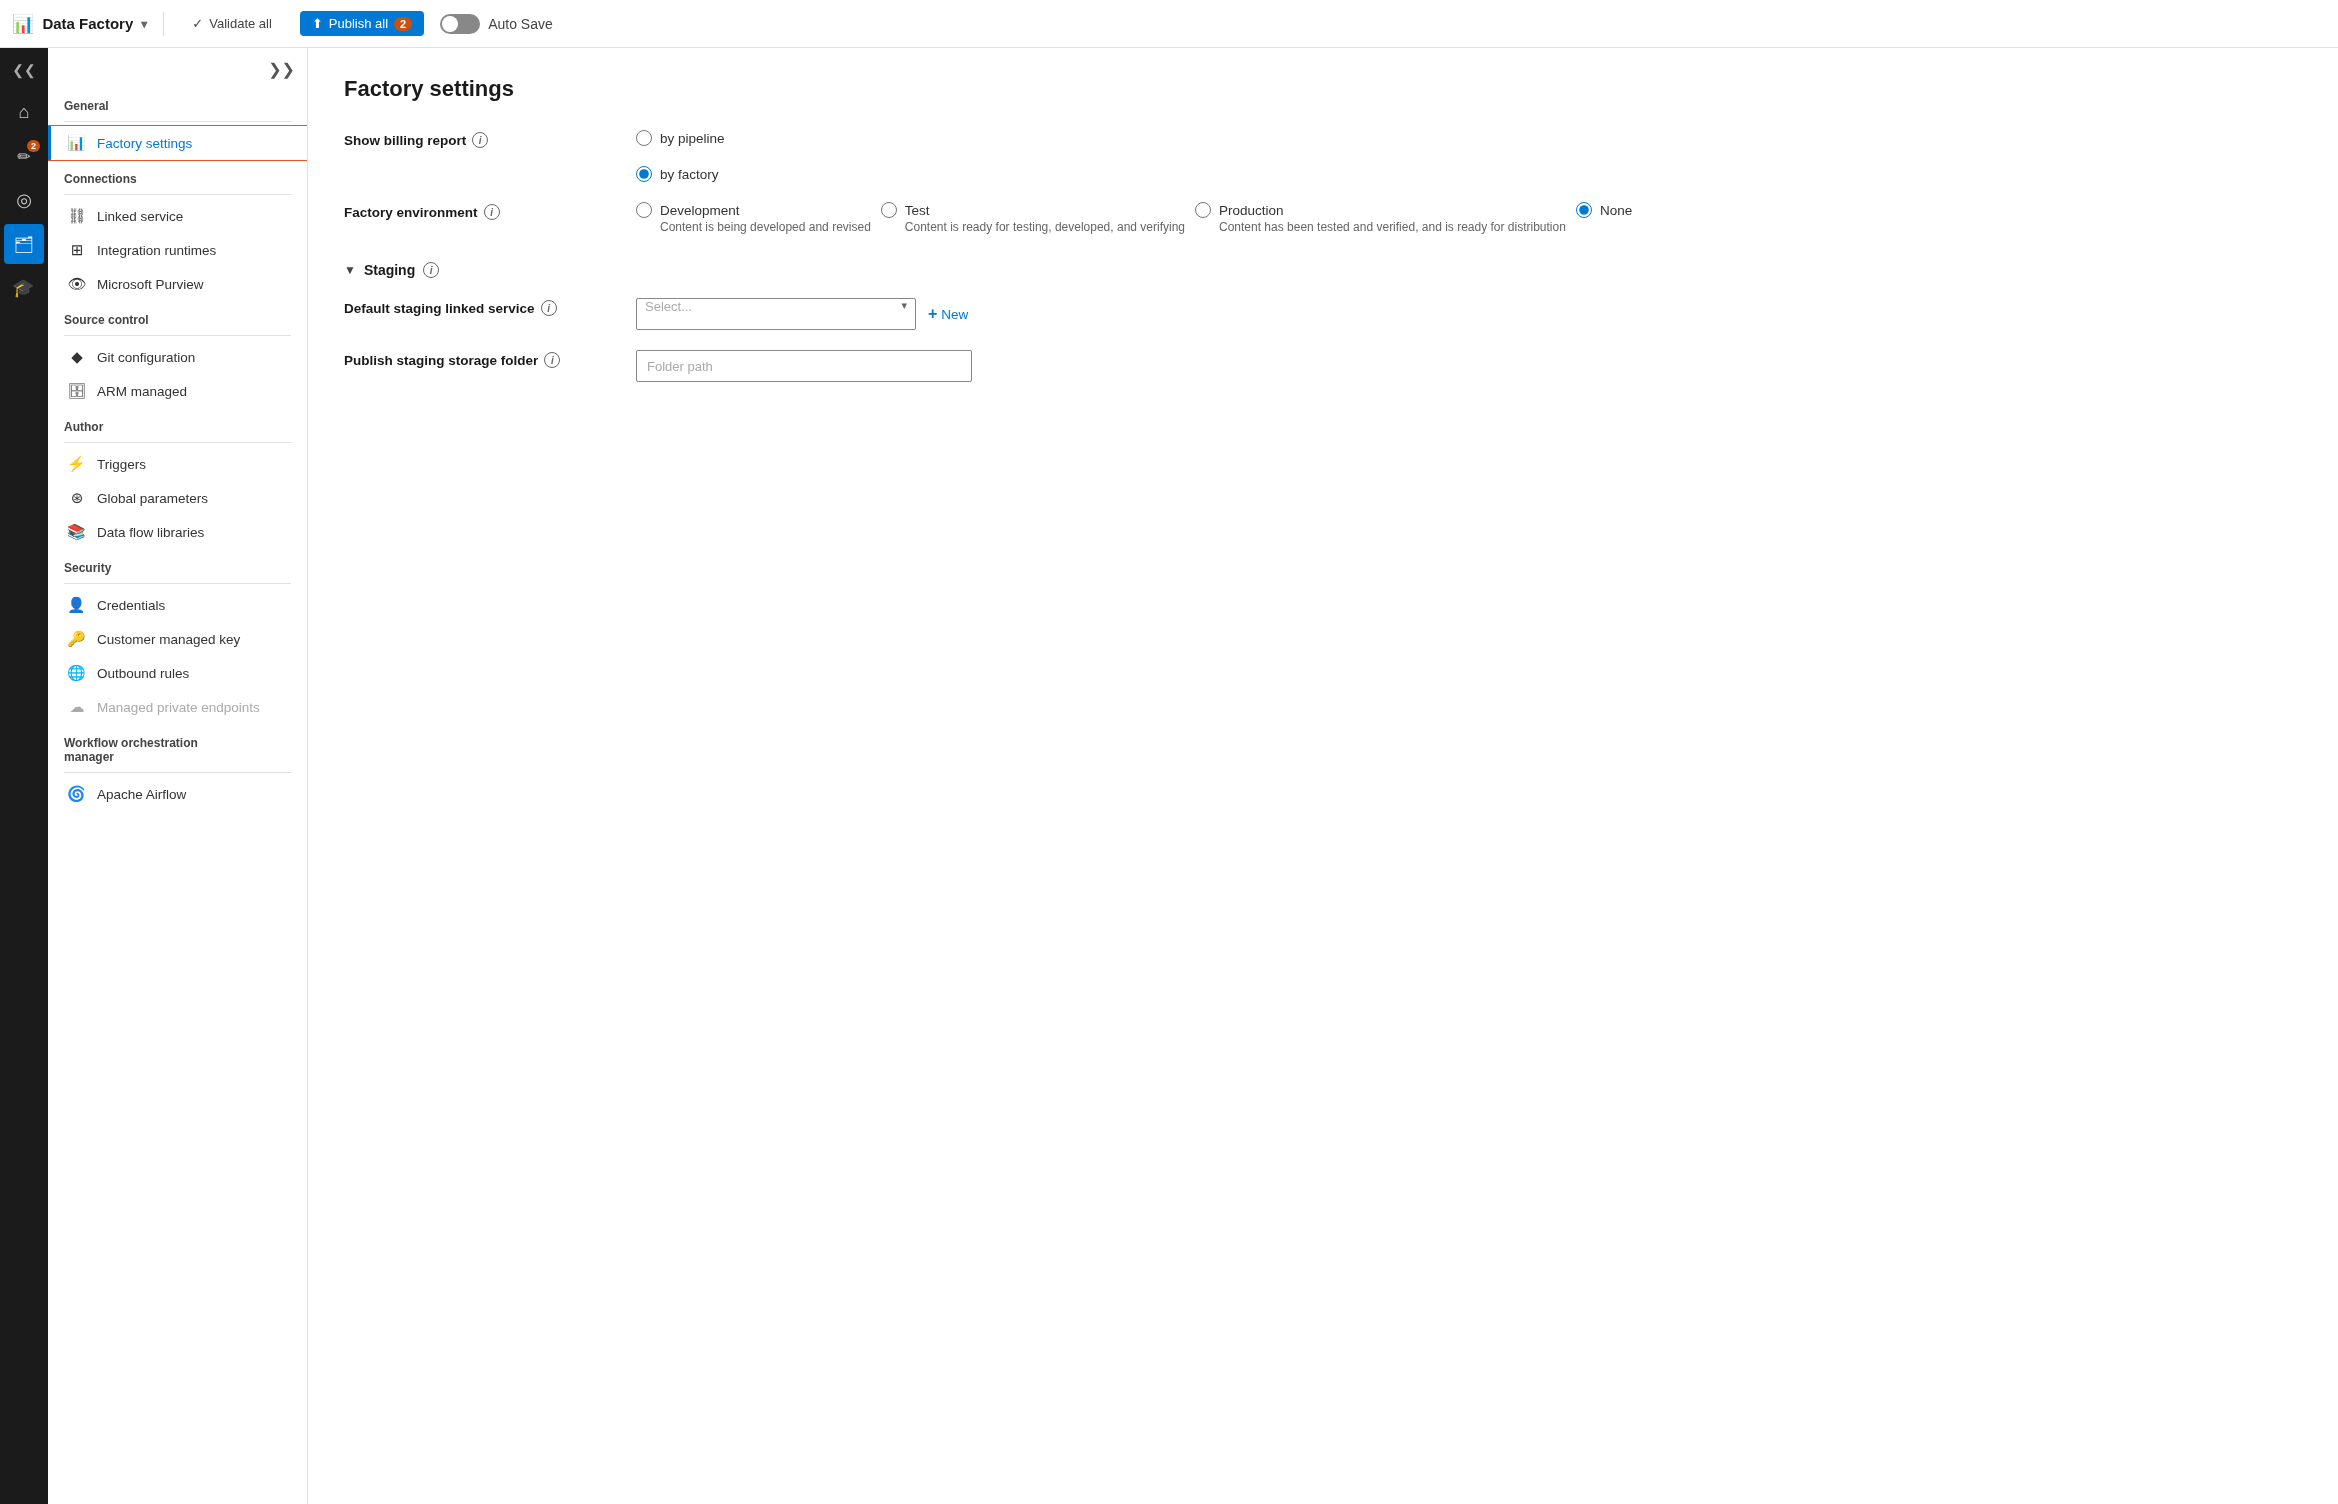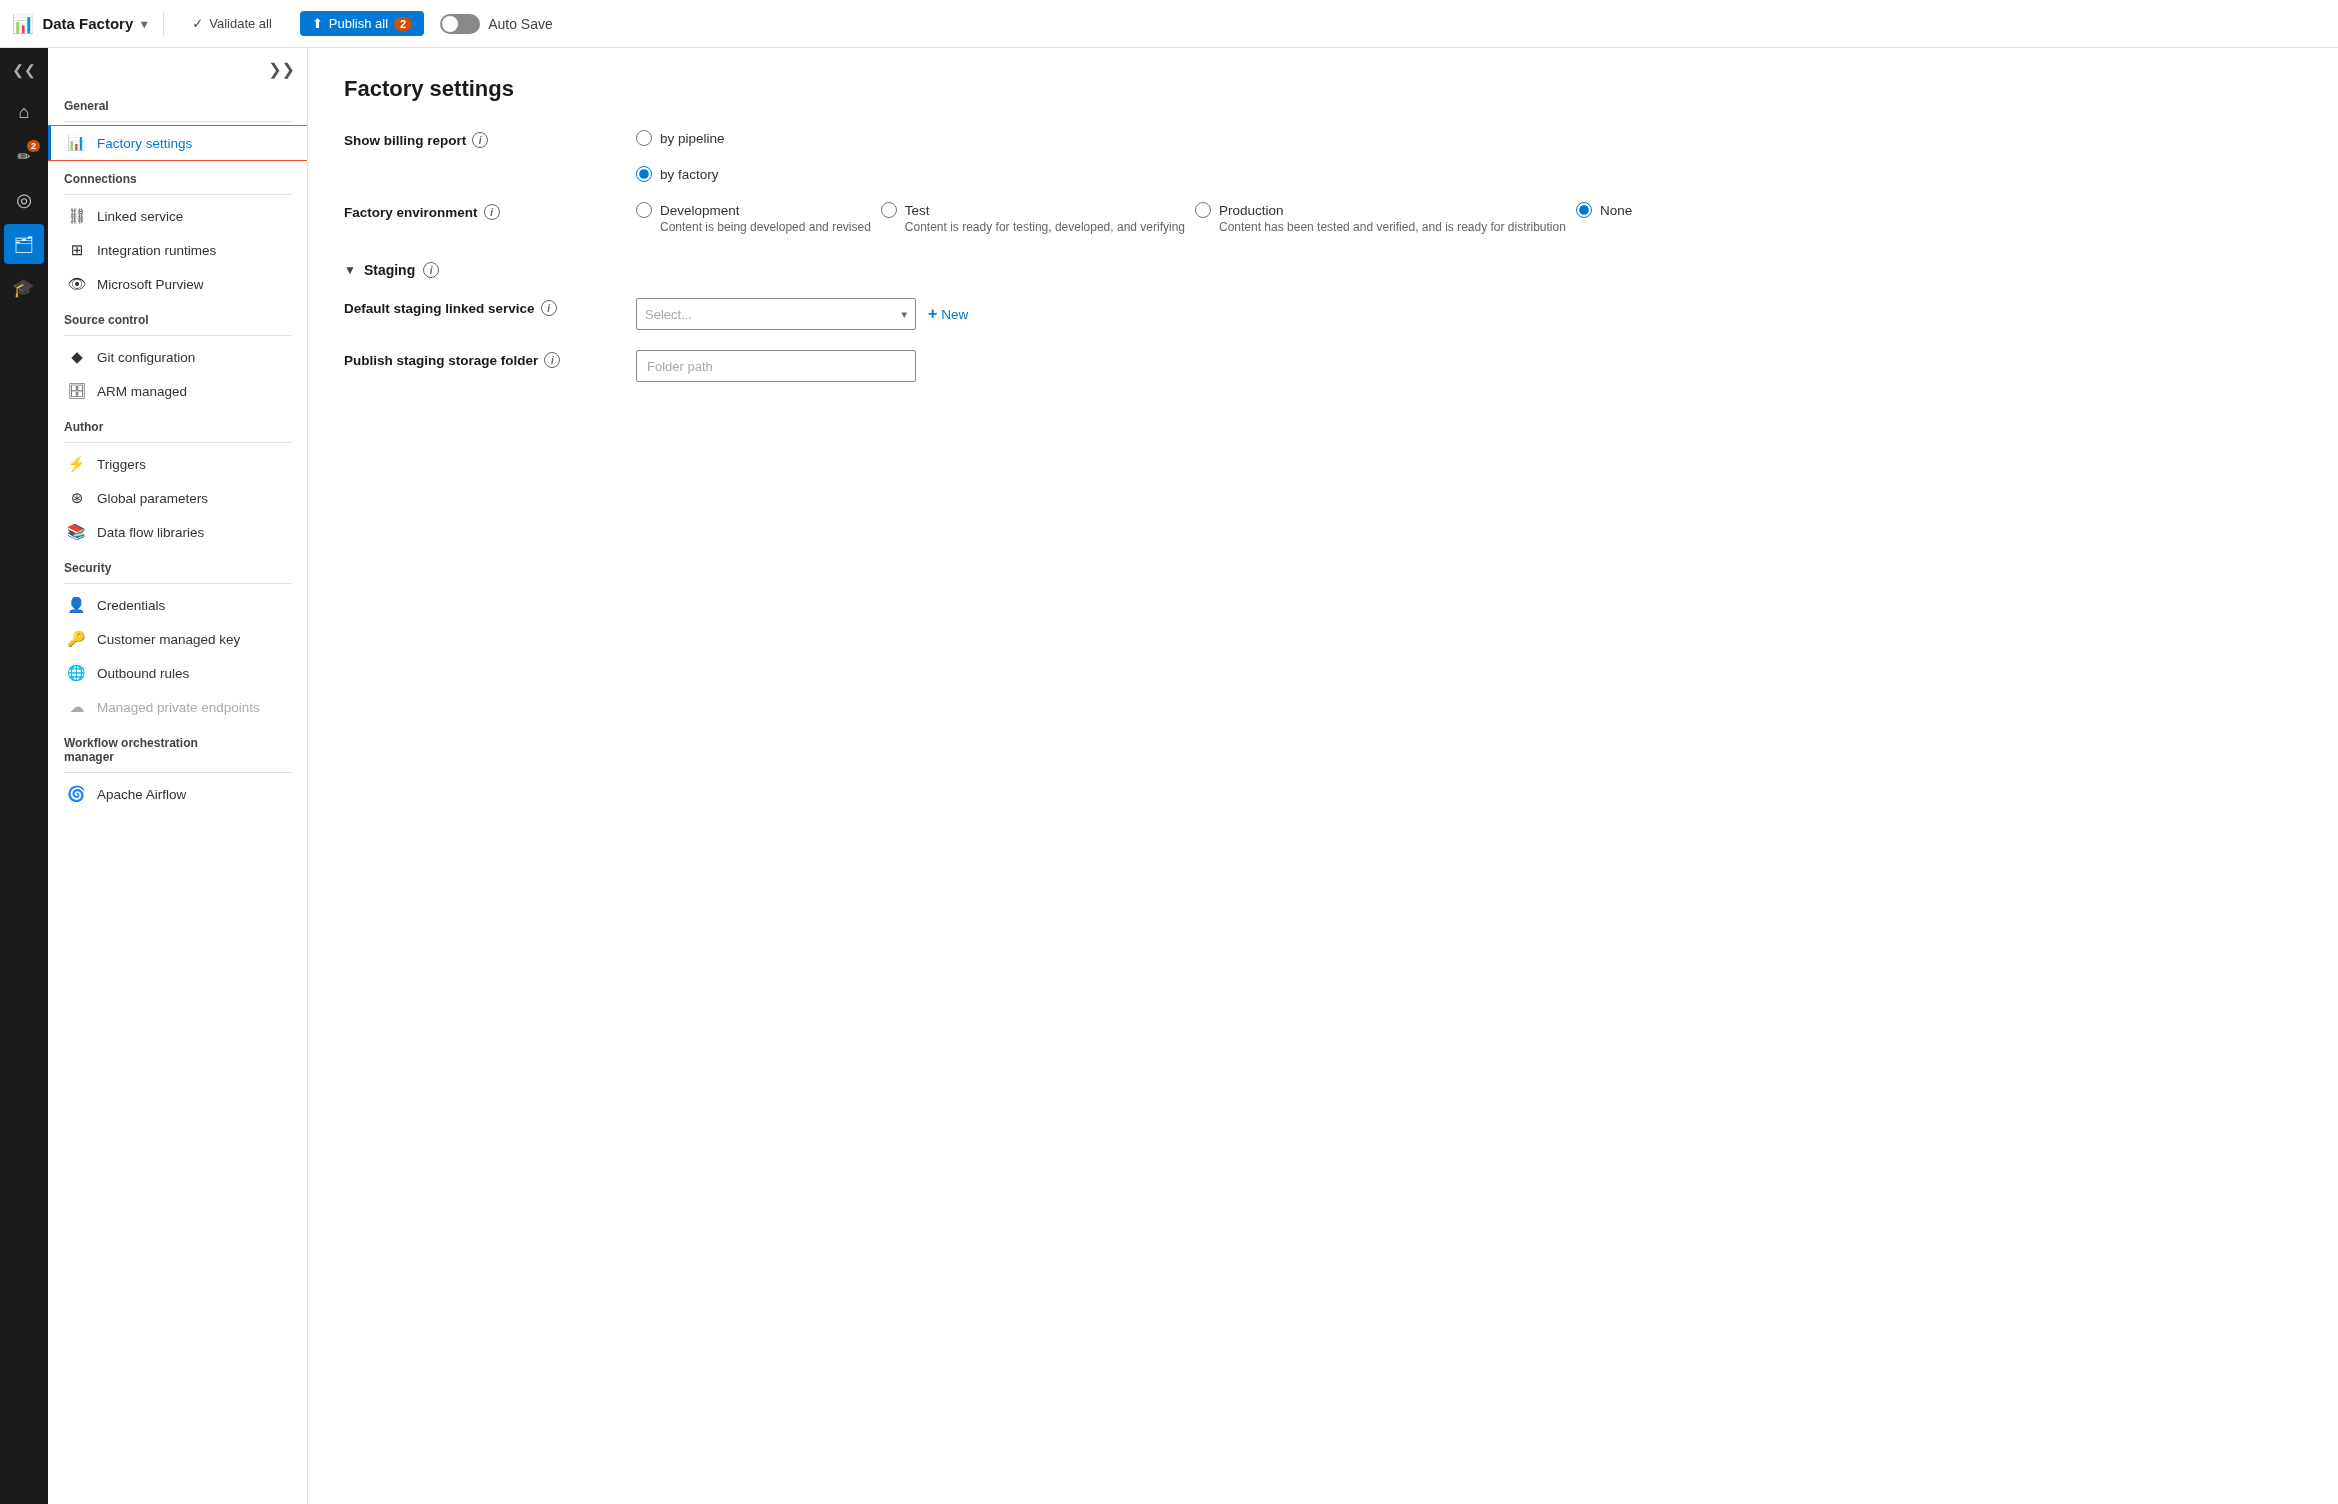--- a/index.html
+++ b/index.html
@@ -280,40 +280,40 @@
     .select-control {
       width: 280px;
       height: 32px;
       border: 1px solid #8a8886;
       border-radius: 2px;
       padding: 0 8px;
       font-size: 13px;
       color: #555;
       background: #fff;
       display: flex;
-      align-items: center;
+      align-items: flex-start;
       justify-content: space-between;
       cursor: pointer;
     }
     .select-chevron { color: #666; font-size: 11px; }
     .new-button {
       display: flex;
       align-items: center;
       gap: 4px;
       color: #0078d4;
       font-size: 13.5px;
       cursor: pointer;
       background: none;
       border: none;
       font-weight: 400;
     }
 
     
     .text-input {
-      width: 280px;
+      width: 336px;
       height: 32px;
       border: 1px solid #8a8886;
       border-radius: 2px;
       padding: 0 10px;
       font-size: 13px;
       color: #333;
       background: #fff;
     }
     .text-input::placeholder { color: #aaa; }
 

